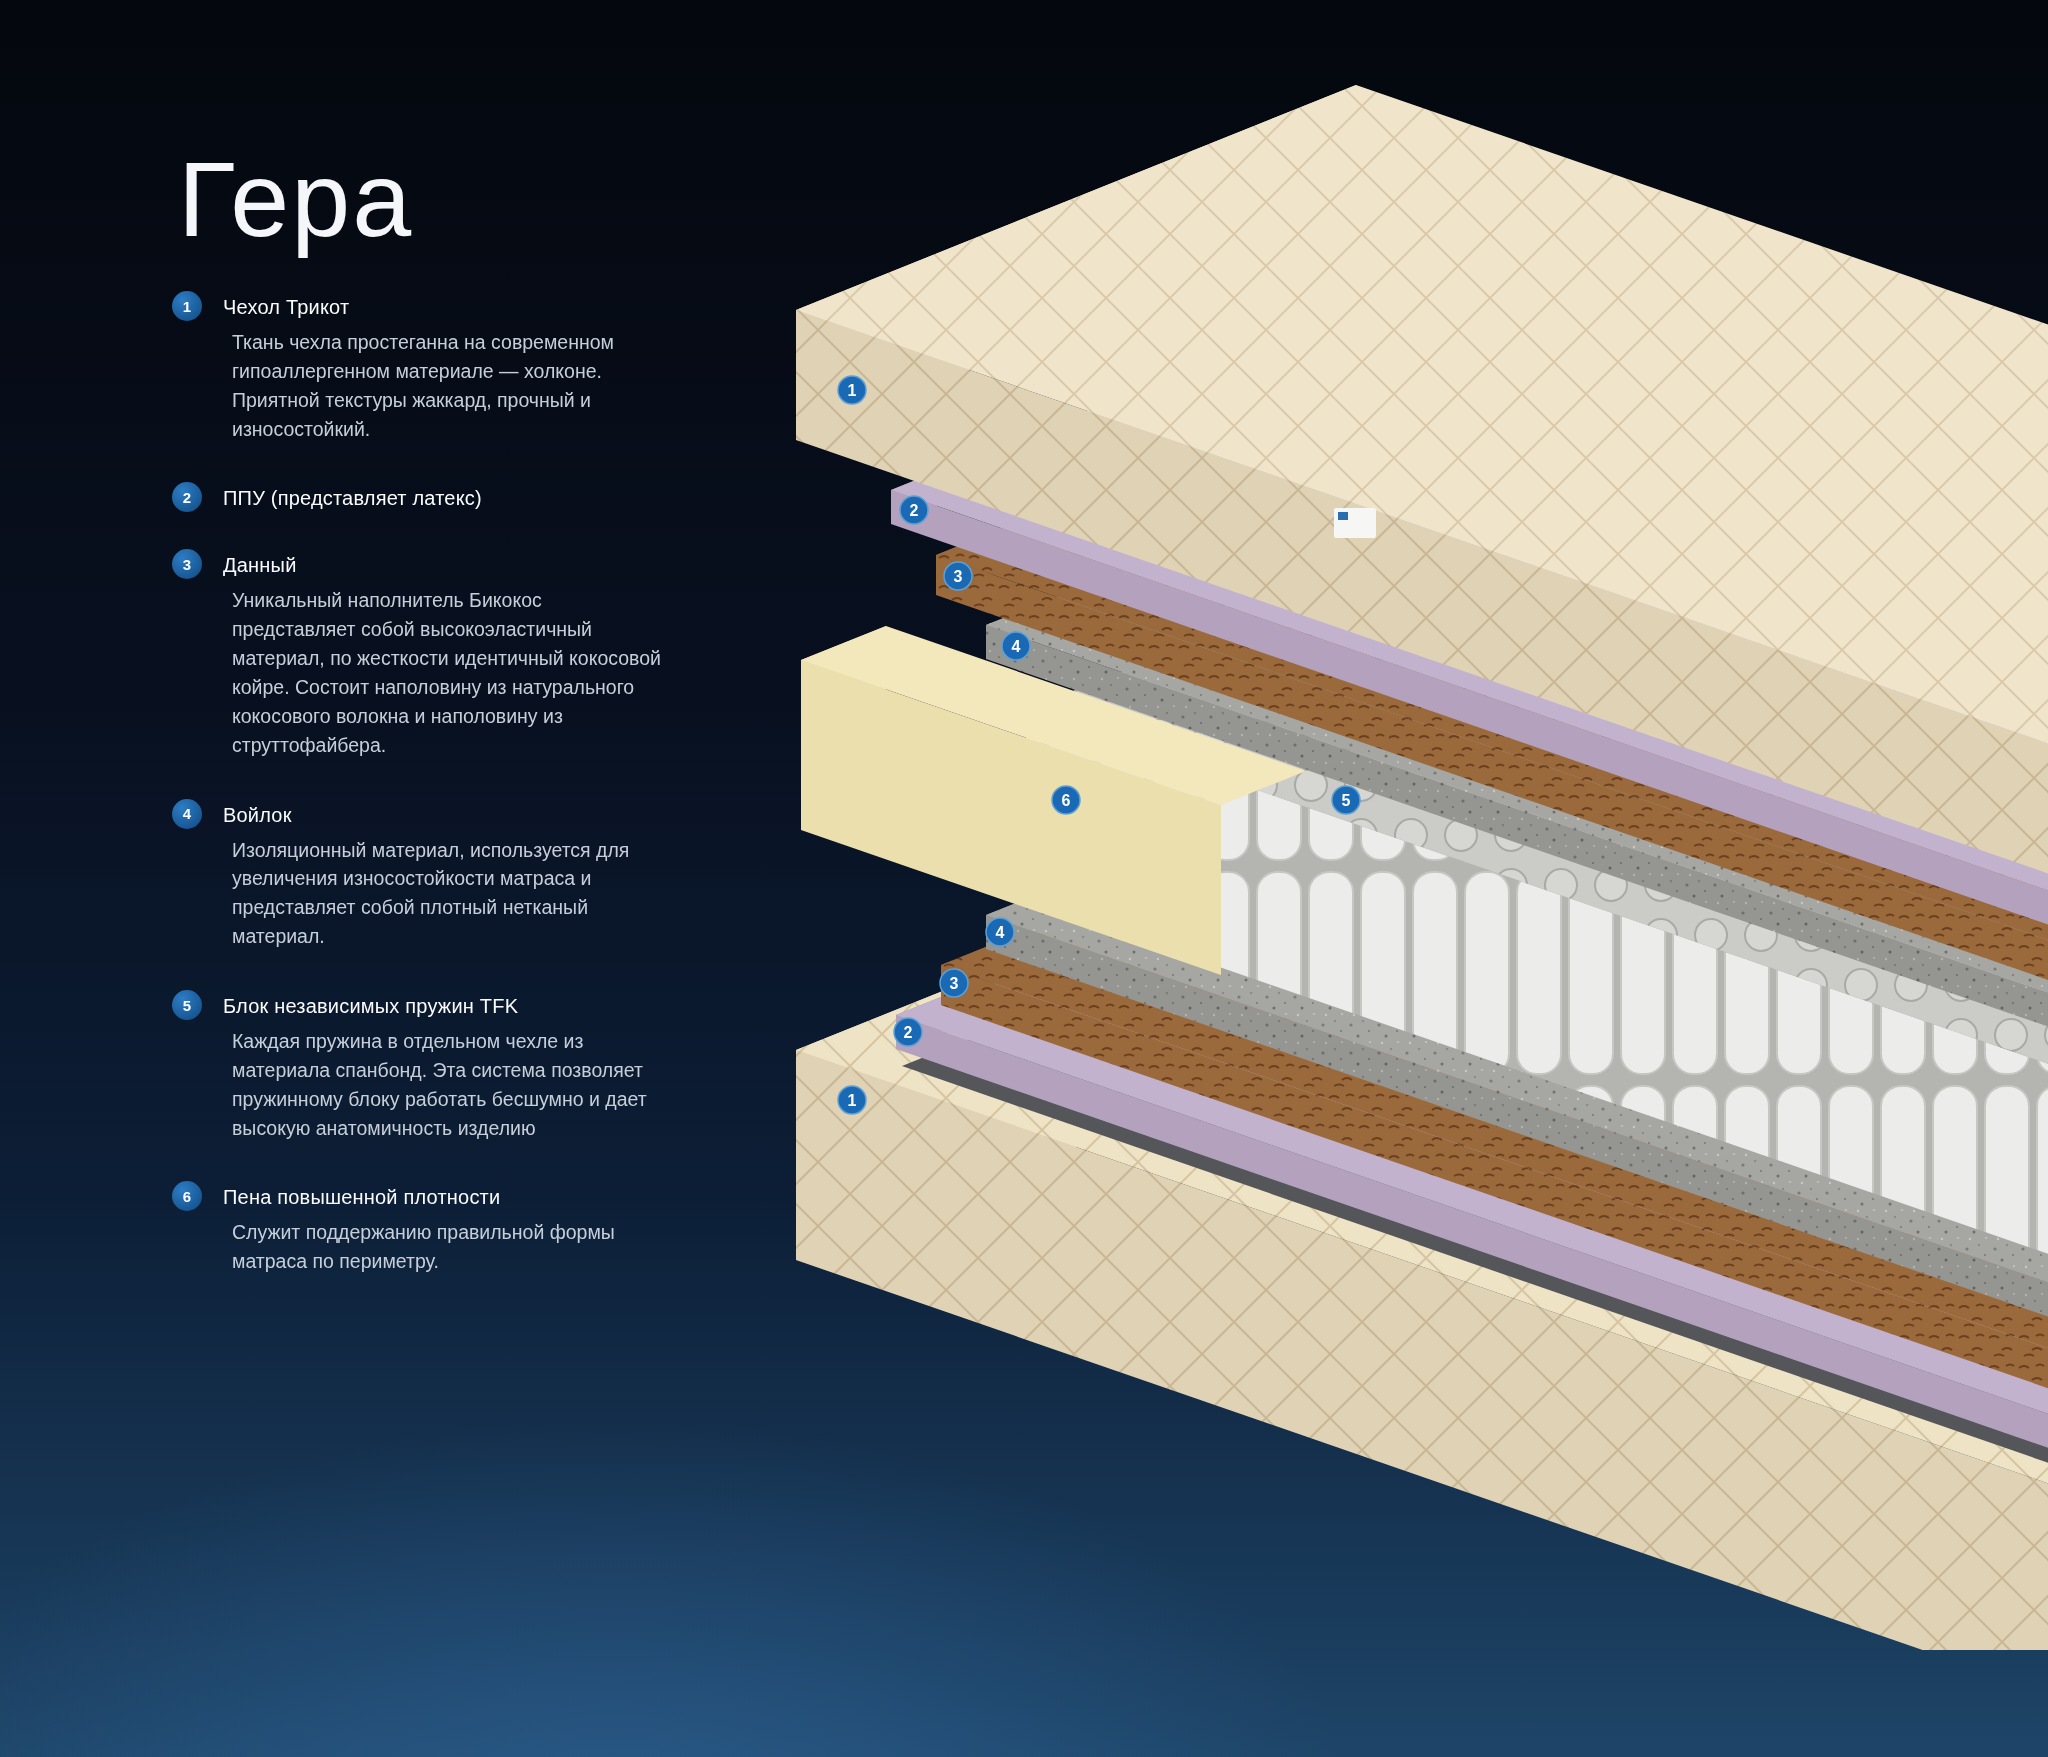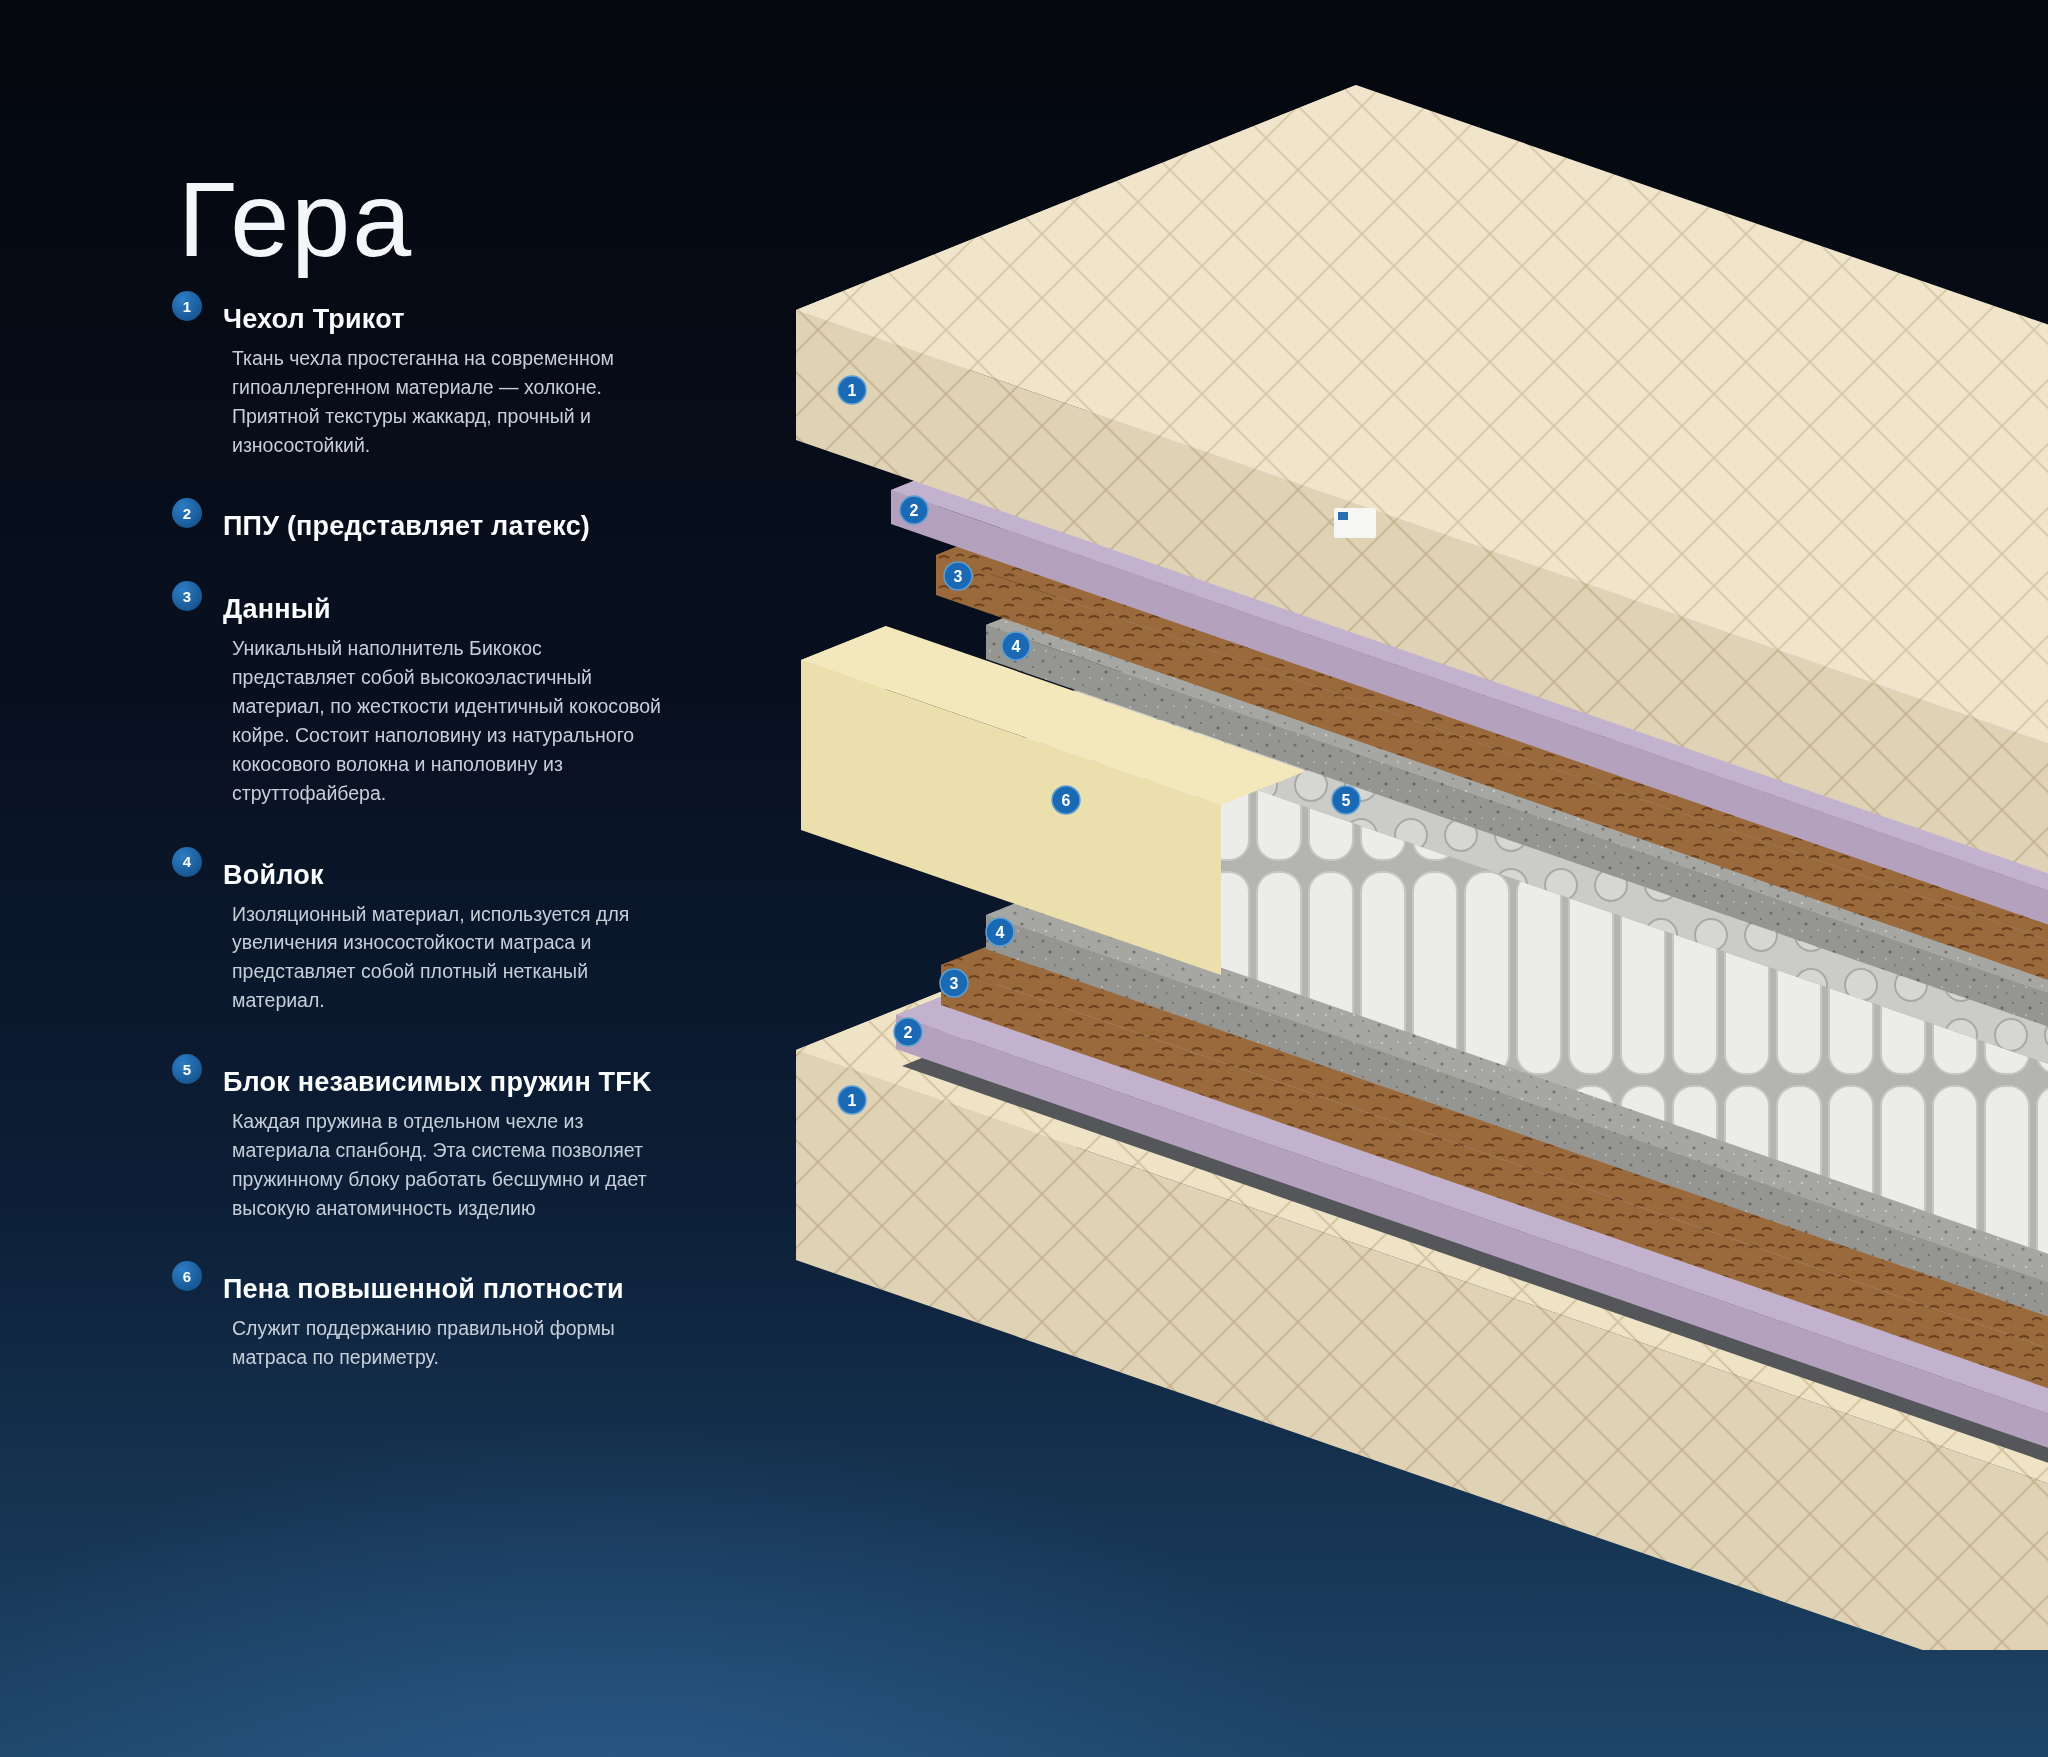--- a/index.html
+++ b/index.html
@@ -4,33 +4,33 @@
 <style>
   html,body{margin:0;padding:0;}
   .page{
     position:relative;width:2048px;height:1757px;overflow:hidden;
     background:
       radial-gradient(1100px 600px at 30% 104%, rgba(52,110,168,0.50), rgba(52,110,168,0) 68%),
       linear-gradient(180deg,#04070d 0%, #081020 40%, #0c1e36 68%, #1e4568 100%);
     font-family:"Liberation Sans", sans-serif;color:#fff;
   }
   .title{
-    position:absolute;left:178px;top:88px;font-size:106px;font-weight:200;
+    position:absolute;left:178px;top:68px;font-size:106px;font-weight:200;
     letter-spacing:2px;color:#f4f6f9;text-align:right;
   }
   .legend{position:absolute;left:172px;top:288px;width:500px;}
   .legend-item{display:flex;gap:21px;margin-bottom:27px;}
   .badge{
     flex:0 0 30px;width:30px;height:30px;border-radius:50%;
     background:radial-gradient(circle at 35% 30%, #2d7cc4, #15548f 80%);
     display:flex;align-items:center;justify-content:center;
     font-size:15px;font-weight:700;color:#fff;margin-top:3px;
   }
   .legend-text{width:470px;}
-  .legend-text h3{margin:16px 0 9px;font-size:27px;font-weight:700;color:#fbfcfe;letter-spacing:.2px;}
+  .legend-text h3{margin:8px 0 9px;font-size:20px;font-weight:400;color:#fbfcfe;letter-spacing:.2px;}
   .legend-text p{margin:9px;font-size:19.5px;line-height:1.48;color:#c6cfd9;font-weight:300;}
   .diagram{position:absolute;top:10px;right:0;width:1262px;height:1640px;overflow:hidden;}
   .bdg-t{fill:#ffffff;font-size:16px;font-weight:700;font-family:"Liberation Sans",sans-serif;}
   .ppu-left{fill:#9d8aac;} .ppu-front{fill:#b3a1be;}
   .bico-left{fill:#774a25;}
   .felt-shade-l{fill:rgba(0,0,0,0.20);} .felt-shade-f{fill:rgba(0,0,0,0.10);}
   .cover-shade-l{fill:rgba(88,66,36,0.22);} .cover-shade-f{fill:rgba(88,66,36,0.10);}
   .cover-light{fill:rgba(255,255,255,0.10);}
   .springs-left{fill:#bdbdb9;}
   .foam-top{fill:#f3e7bc;} .foam-left{fill:#e0d09c;}

